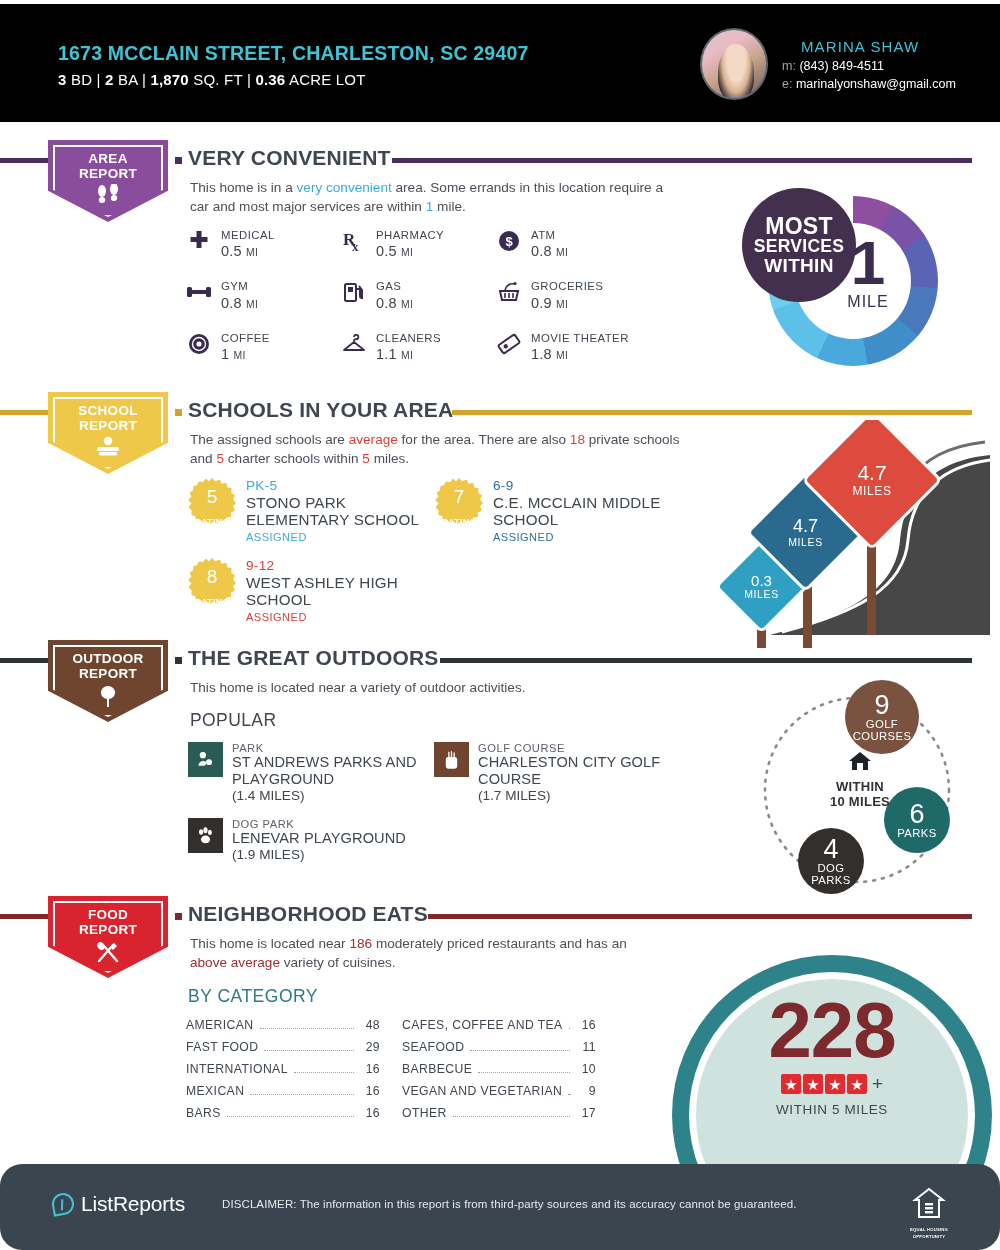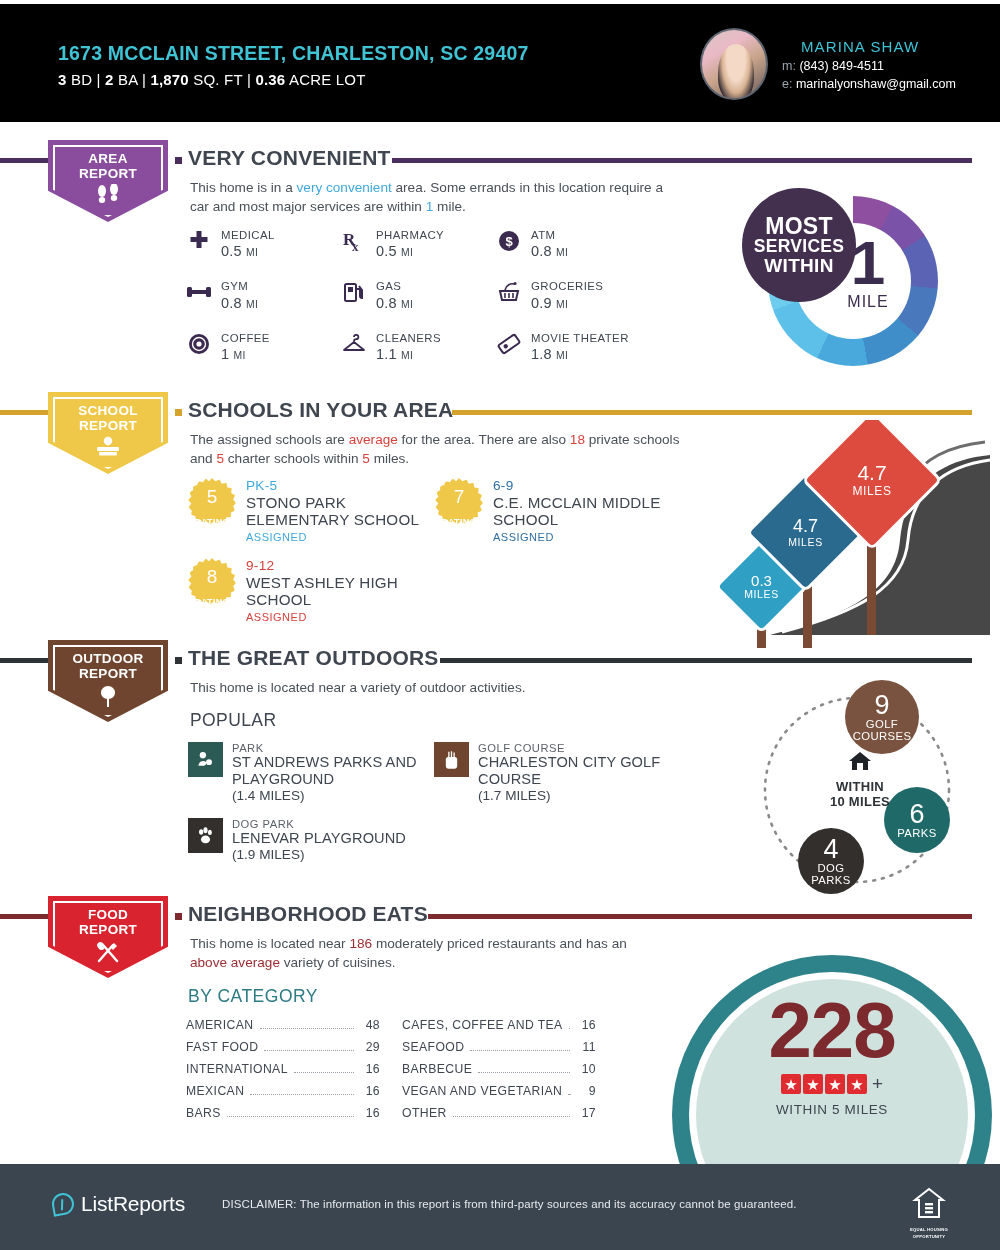--- a/index.html
+++ b/index.html
@@ -173,21 +173,21 @@
   .fc-inner { position: absolute; left: 17px; top: 17px; width: 286px; height: 286px; border-radius: 50%; background: #fff; }
   .fc-fill { position: absolute; left: 24px; top: 24px; width: 272px; height: 272px; border-radius: 50%; background: #cfe2de; }
   .fc-text { position: absolute; left: 0; top: 40px; width: 320px; text-align: center; }
   .fc-num { font-size: 78px; font-weight: bold; color: #7d2a2e; line-height: 0.9; letter-spacing: -1px; }
   .stars { display: flex; align-items: center; justify-content: center; gap: 2px; margin-top: 8px; }
   .star { width: 20px; height: 20px; background: #e02b31; border-radius: 2px; display:flex; align-items:center; justify-content:center; color:#fff; font-size:15px; line-height:1; }
   .plus { font-size: 19px; color: #3f4650; margin-left: 3px; }
   .fc-sub { font-size: 13.5px; color: #3f4650; letter-spacing: 0.6px; margin-top: 7px; }
 
   
-  .footer { position: absolute; left: 0; top: 1164px; width: 1000px; height: 86px; background: #3a4550; }
+  .footer { position: absolute; left: 0; top: 1164px; width: 1000px; height: 86px; background: #3a4550; border-radius: 22px; }
   .lr-logo { position: absolute; left: 52px; top: 28px; display: flex; align-items: center; gap: 7px; }
   .lr-mark { width: 22px; height: 22px; border: 2px solid #3fc4d6; border-radius: 50% 50% 50% 0; transform: rotate(-10deg); position: relative; }
   .lr-mark::after { content:""; position:absolute; left:7px; top:4px; width:2px; height:11px; background:#3fc4d6; transform: rotate(12deg); }
   .lr-text { color: #fff; font-size: 21px; letter-spacing: -0.2px; }
   .disclaimer { position: absolute; left: 200px; top: 34px; color: #e6e9ec; font-size: 11.5px; letter-spacing: 0.1px; padding-left: 22px; }
   .eho { position: absolute; left: 908px; top: 22px; width: 42px; text-align: center; color: #fff; }
   .eho .hs { font-size: 30px; line-height: 1; }
   .eho .ht { font-size: 4.2px; letter-spacing: 0.2px; margin-top: 2px; font-weight: bold; }
 
   .hl-blue { color: #3fa9dc; }

